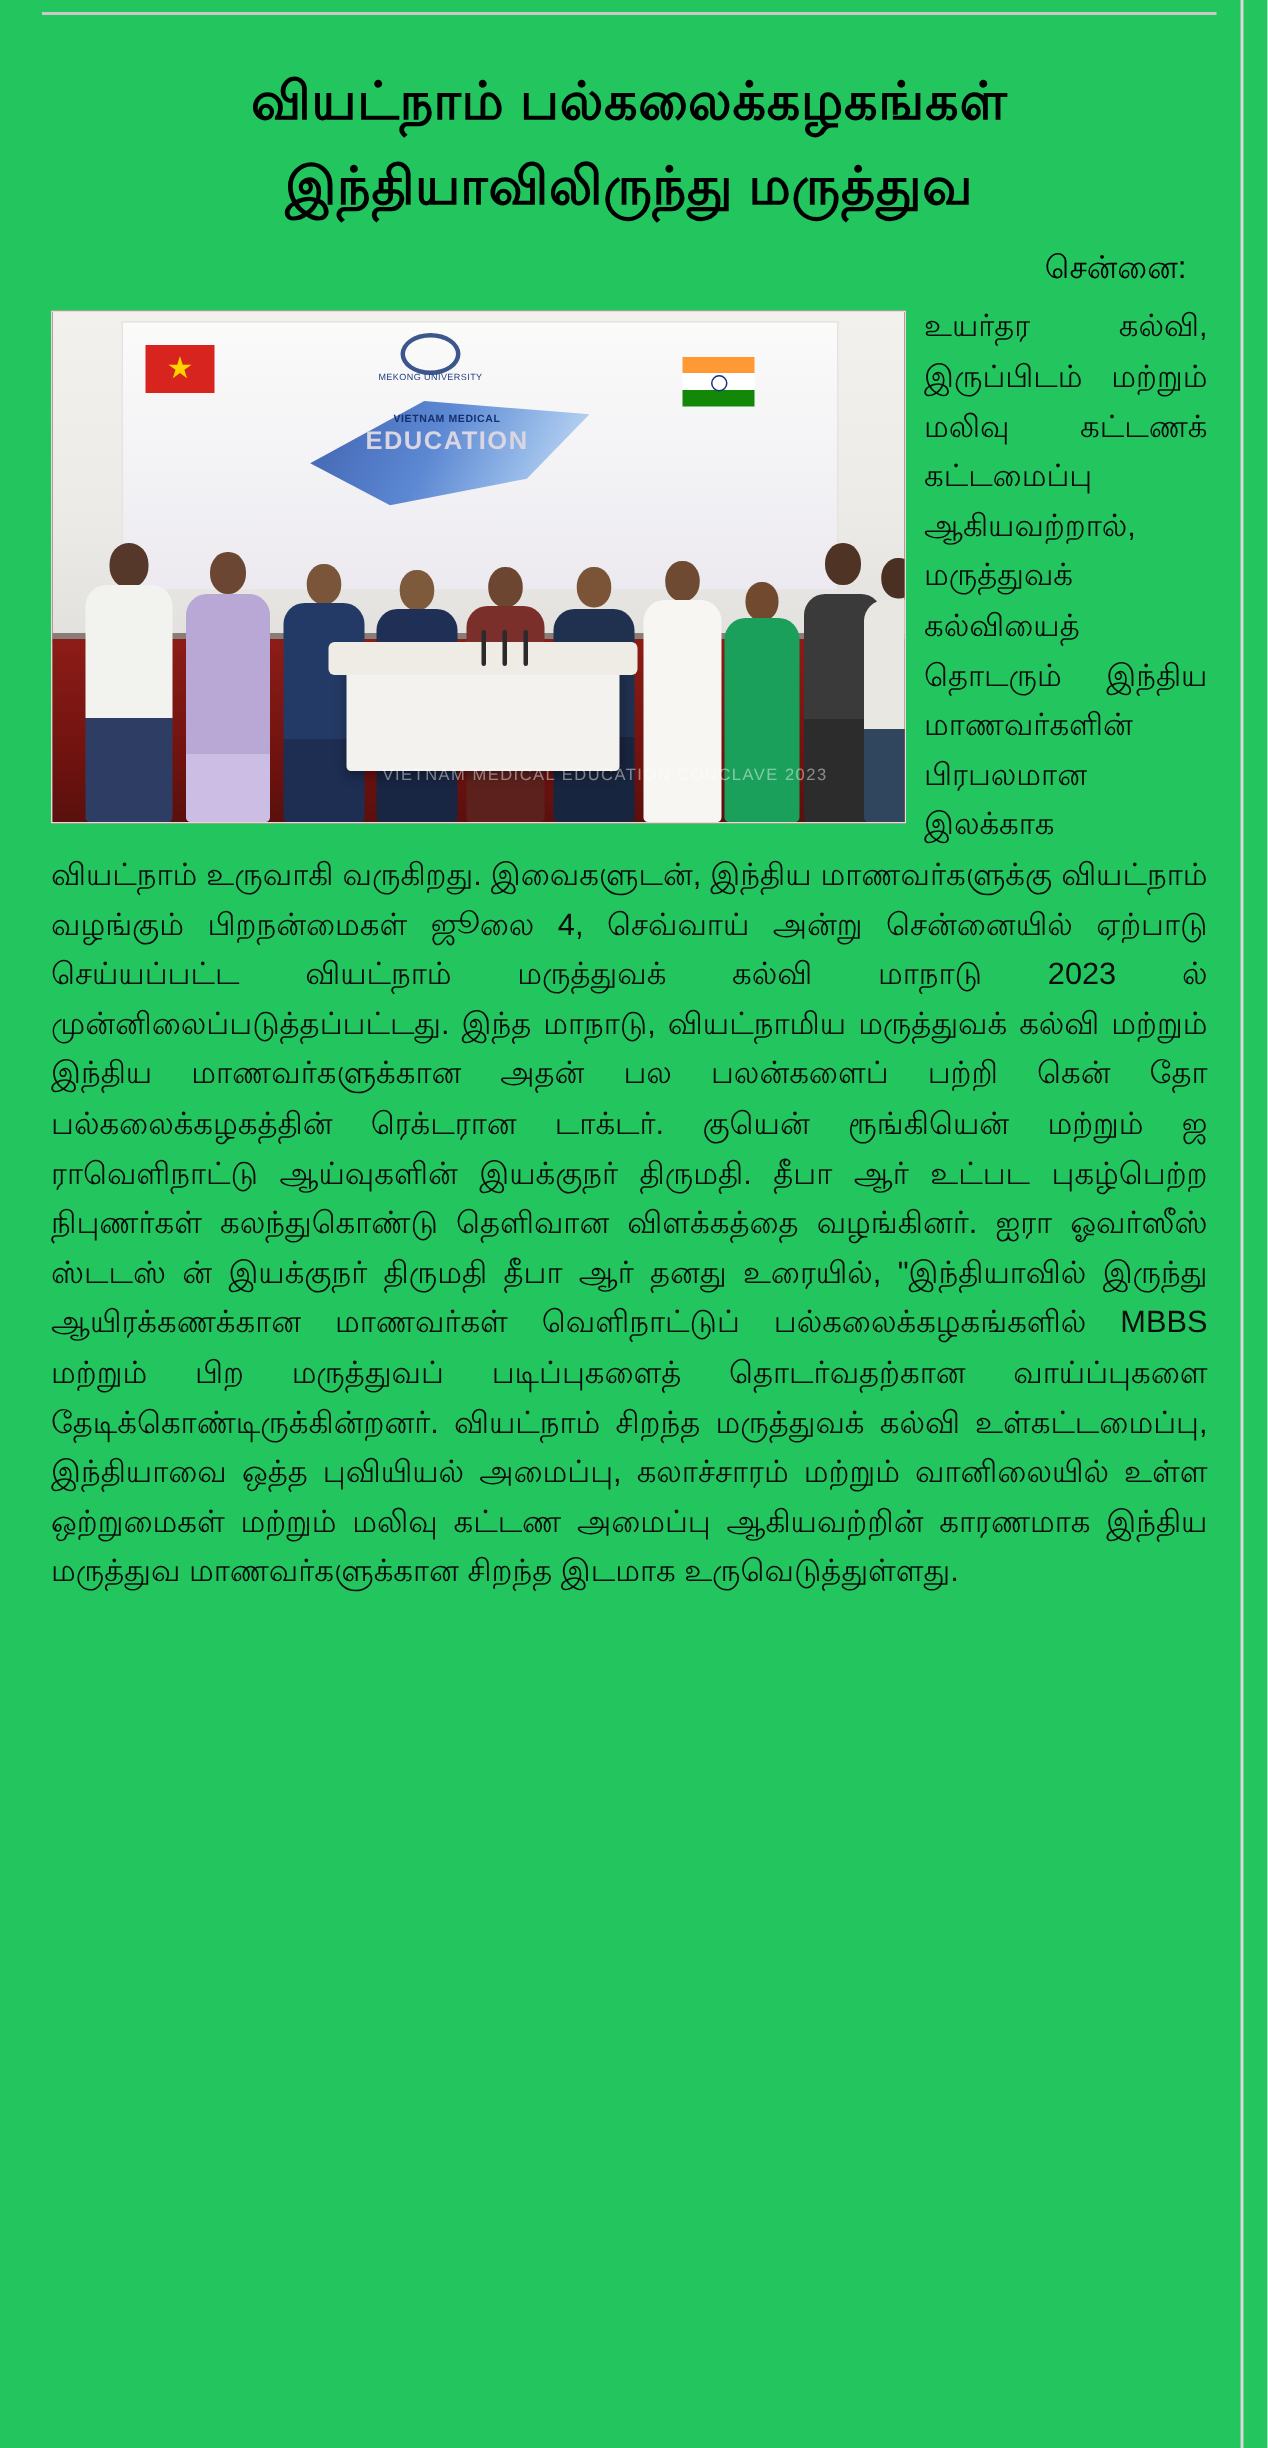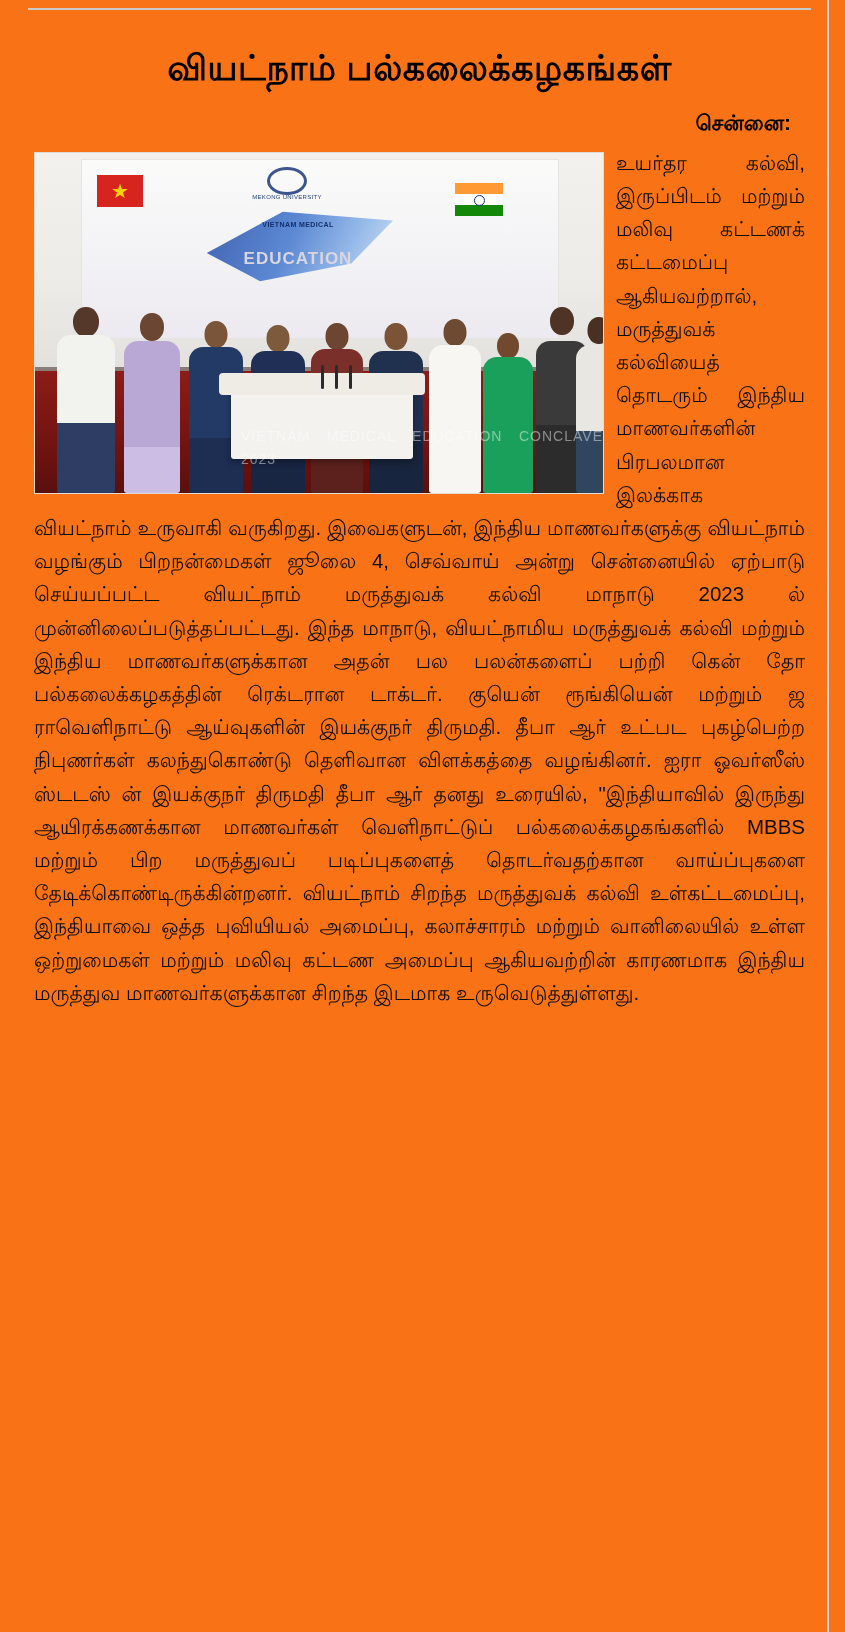--- a/index.html
+++ b/index.html
@@ -12,21 +12,21 @@
     height: 1632px;
     font-family: "Liberation Sans", sans-serif;
     color: #111111;
     position: relative;
     overflow: hidden;
   }
   .page {
     position: relative;
     width: 845px;
     height: 1632px;
-    background: #f97316;
+    background: #22c55e;
     box-sizing: border-box;
     padding: 18px 40px 18px 34px;
   }
   
   .top-rule {
     position: absolute;
     top: 8px;
     left: 28px;
     right: 34px;
     height: 2px;
@@ -49,21 +49,21 @@
     margin: 22px 6px 0 6px;
   }
   .headline .hl-line {
     display: block;
     font-size: 35px;
     line-height: 1.62;
     white-space: nowrap;
   }
   .byline {
     text-align: right;
-    font-weight: bold;
+    font-weight: normal;
     font-size: 21px;
     margin: 14px 14px 8px 0;
     color: #000000;
   }
   .body-col {
     position: relative;
     font-size: 20.5px;
     line-height: 1.62;
     text-align: justify;
     text-justify: inter-word;
@@ -132,21 +132,21 @@
     left: 170px; top: 66px;
     width: 186px;
     text-align: center;
     font-size: 7px;
     font-weight: bold;
     color: #13306e;
     letter-spacing: .4px;
   }
   .bd-title2 {
     position: absolute;
-    left: 150px; top: 92px;
+    left: 150px; top: 72px;
     width: 226px;
     text-align: center;
     font-size: 17px;
     font-weight: bold;
     color: #d9d6e2;
     letter-spacing: 1px;
   }
   .flag-vn {
     position: absolute;
     left: 62px; top: 22px;
@@ -219,37 +219,38 @@
   }
   .person .body {
     position: absolute;
     left: 50%;
     transform: translateX(-50%);
     bottom: 0;
     border-radius: 14px 14px 3px 3px;
   }
   .watermark {
     position: absolute;
-    left: 206px; bottom: 22px;
-    font-size: 14px;
+    left: 220px; bottom: 22px;
+    font-size: 11px;
     color: rgba(255,255,255,.45);
     letter-spacing: 1px;
   }
   .clearfix:after { content:""; display: block; clear: both; }
 </style>
 </head>
 <body>
 
 <div class="page">
 
   <div class="top-rule"></div>
   <div class="right-rule"></div>
 
   <div class="headline">
     <span class="hl-line">வியட்நாம் பல்கலைக்கழகங்கள்</span>
+    <span class="hl-line">இந்தியாவிலிருந்து மருத்துவ</span>
   </div>
 
   <div class="byline">சென்னை:</div>
 
   <div class="body-col clearfix">
 
     <div class="figure">
       <div class="photo">
 
         <div class="backdrop"></div>

